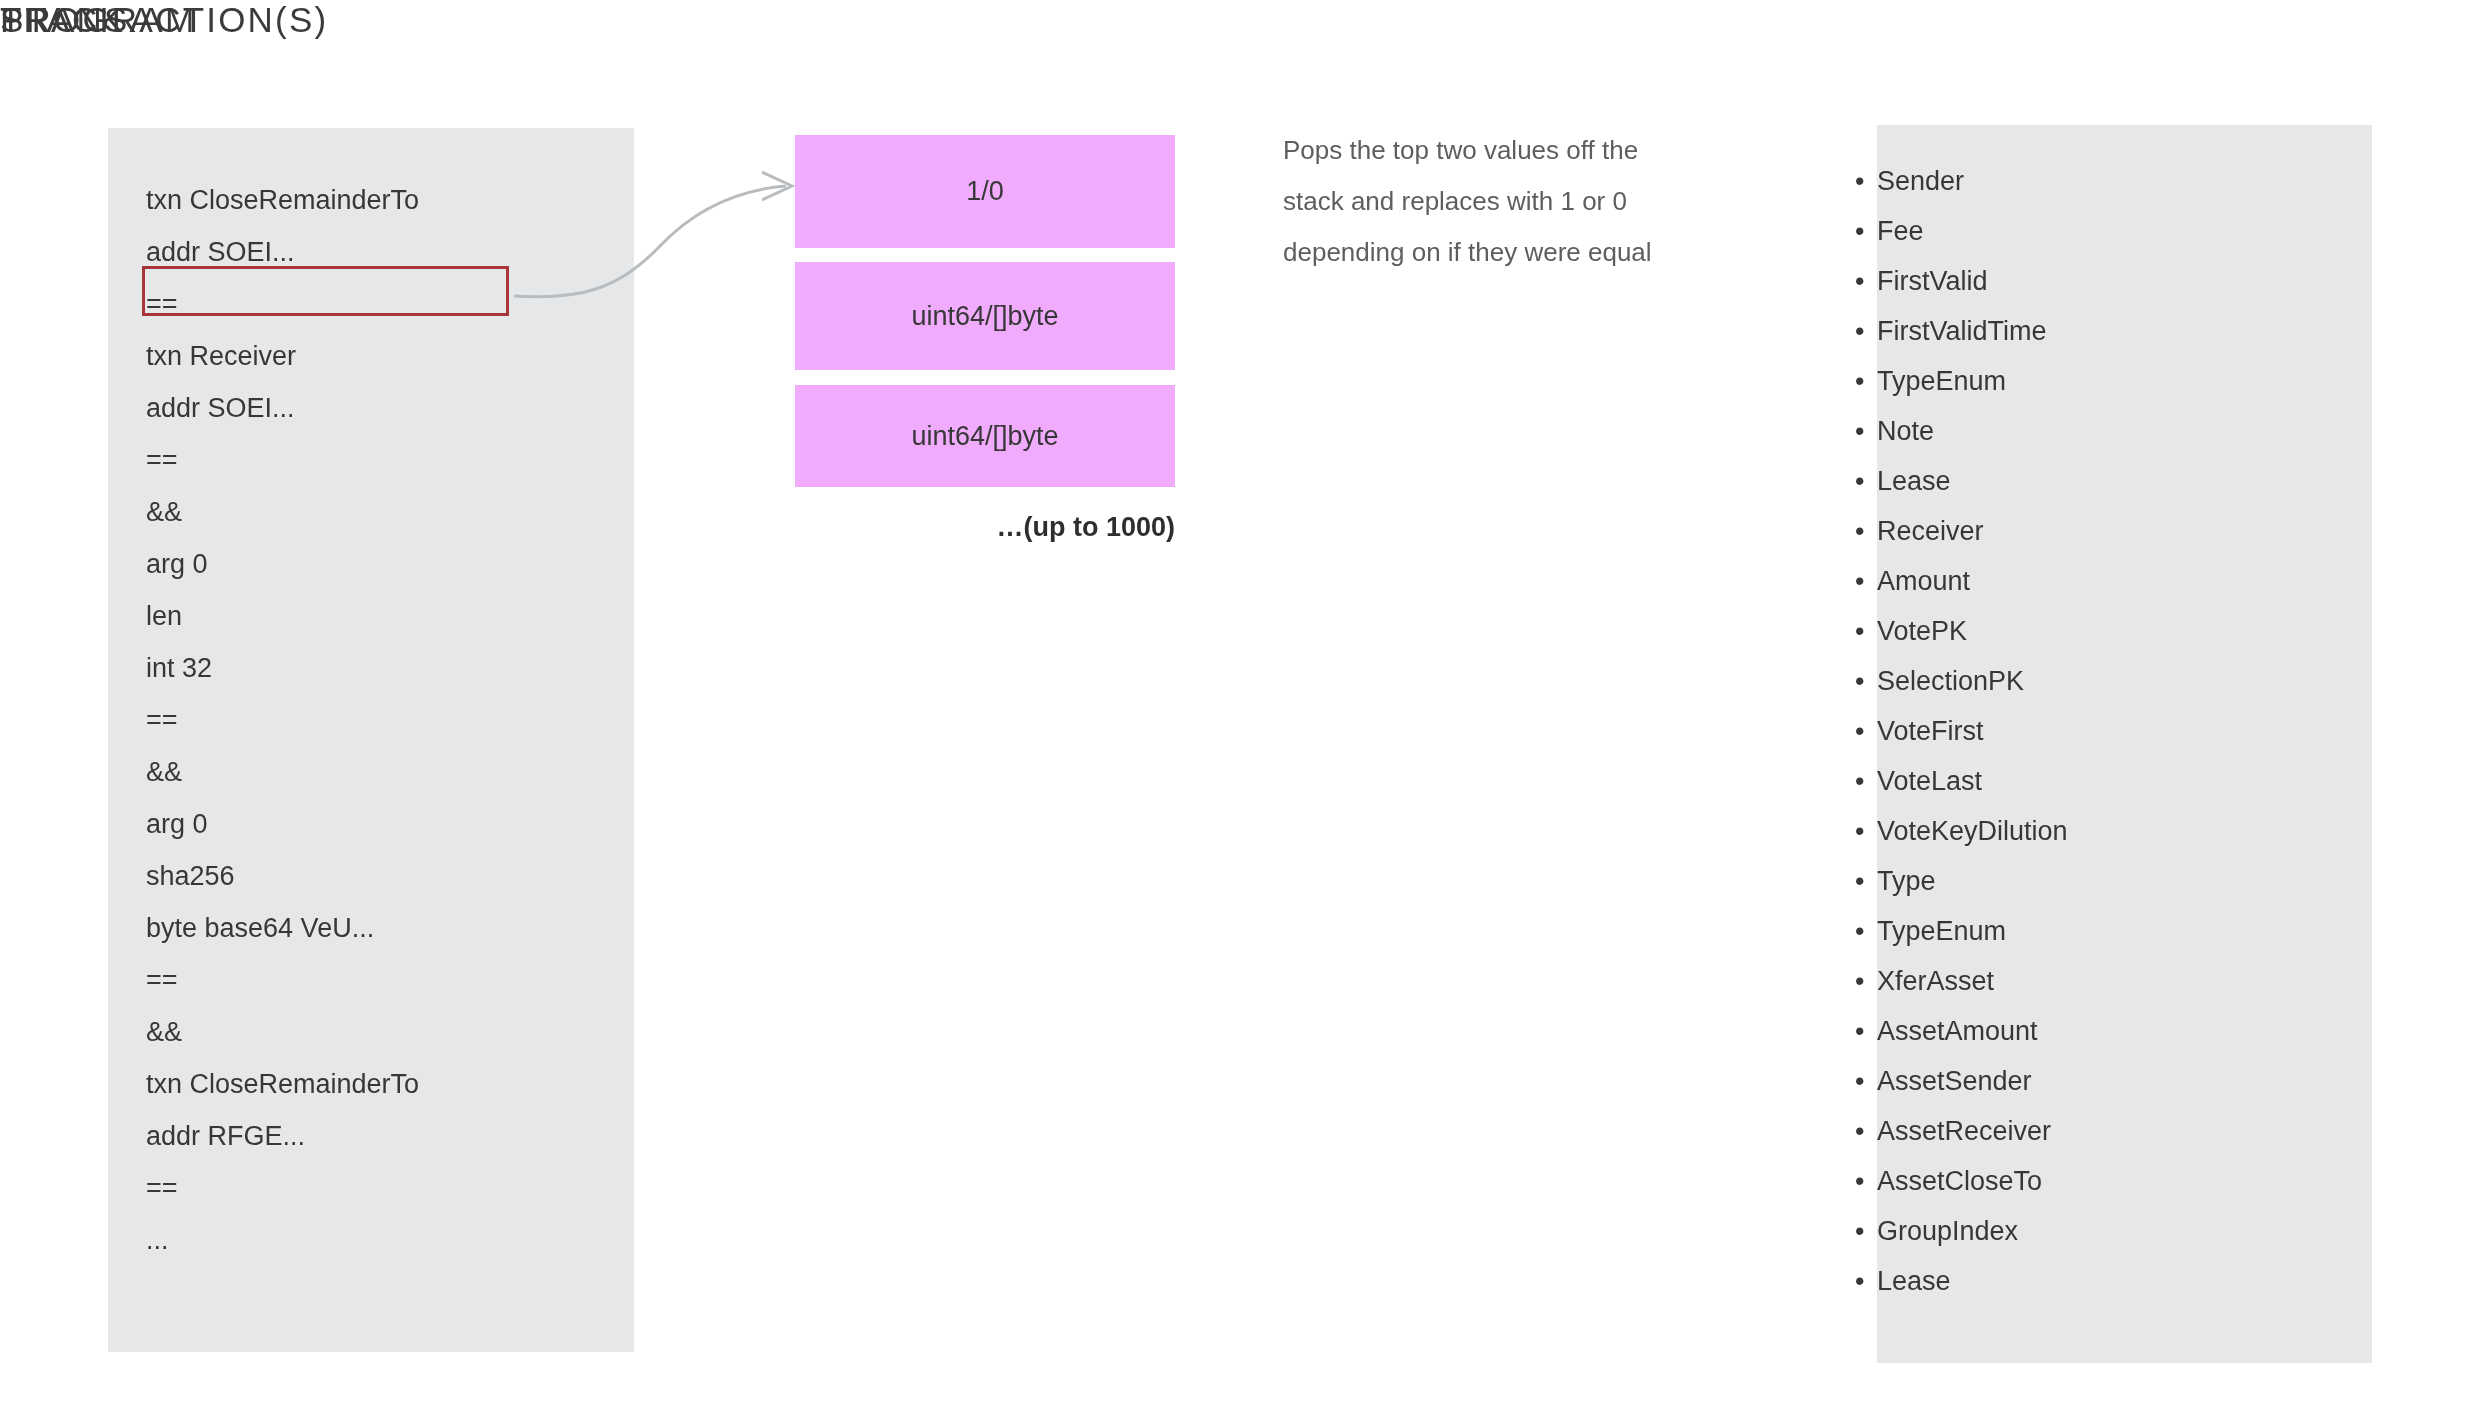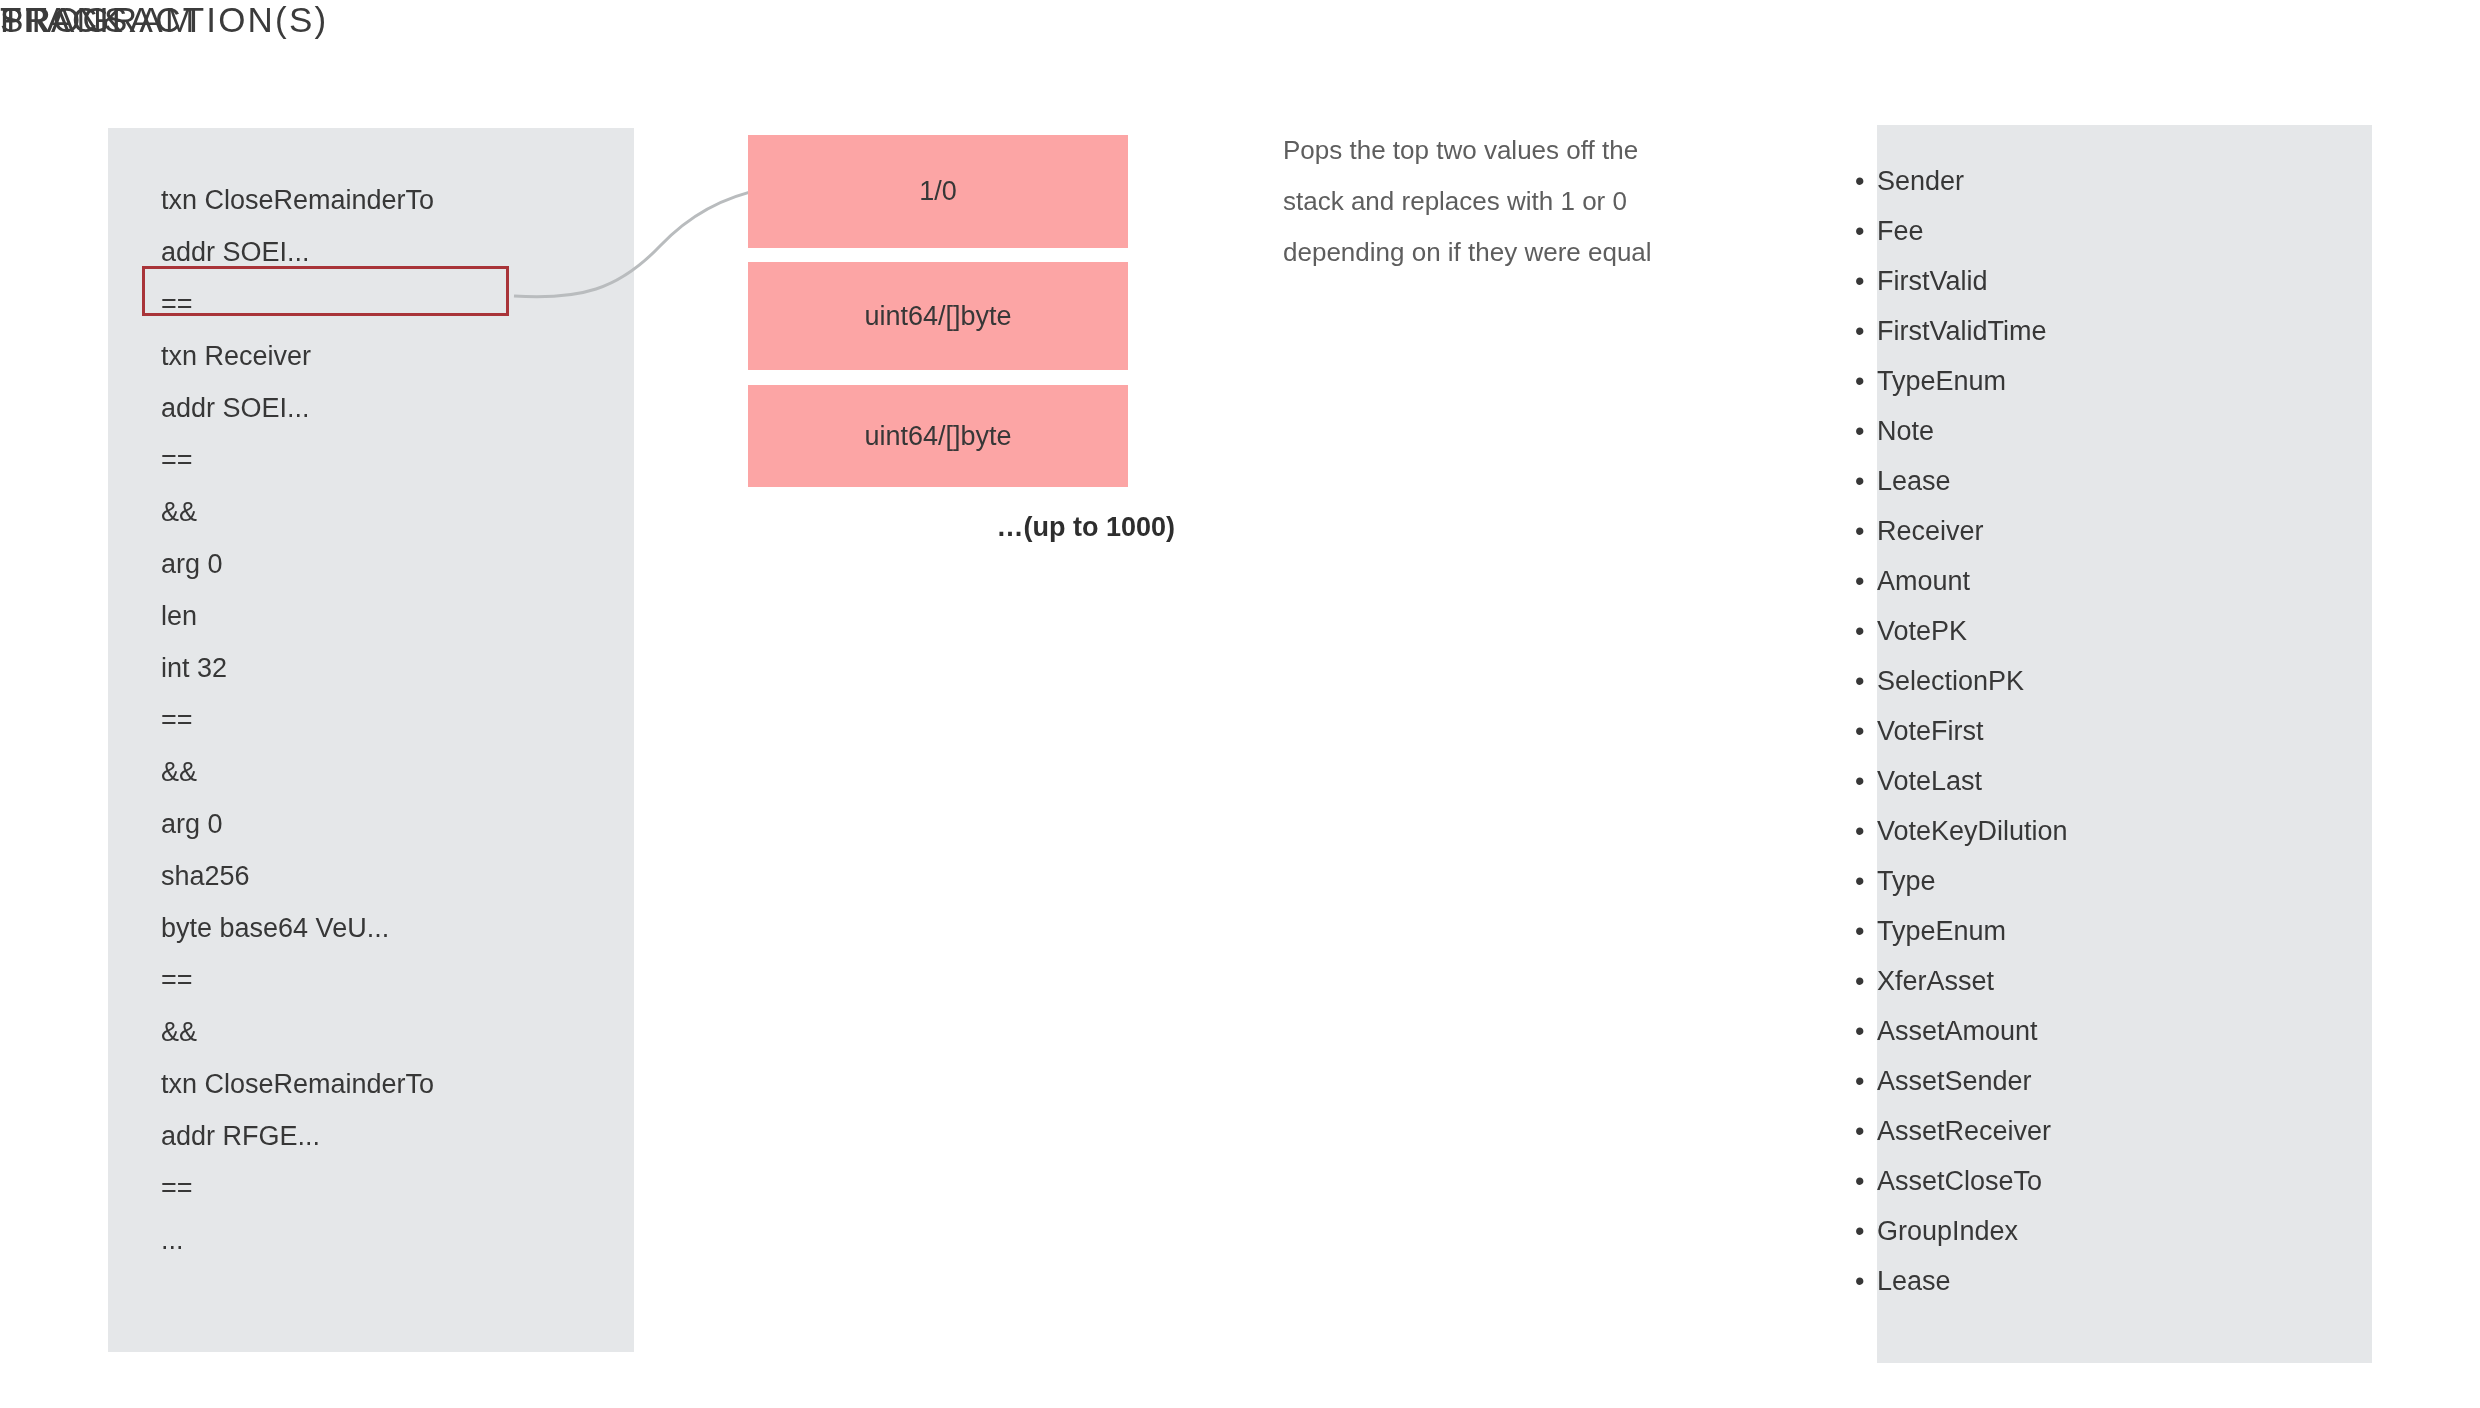--- a/index.html
+++ b/index.html
@@ -40,21 +40,21 @@
     width: 526px; height: 1224px;
   }
   #transaction-panel {
     left: 1877px; top: 125px;
     width: 495px; height: 1238px;
   }
 
   
   #program-list {
     position: absolute;
-    left: 161px;
+    left: 146px;
     top: 174px;
     width: 470px;
   }
   .program-line {
     font-size: 27px;
     line-height: 52px;
     height: 52px;
     color: #373737;
     white-space: nowrap;
   }
@@ -69,22 +69,22 @@
     width: 367px;
     height: 50px;
     border: 3px solid #a93439;
     box-sizing: border-box;
     background: transparent;
   }
 
   
   .stack-cell {
     position: absolute;
-    background: #fca5a5;
-    left: 748px;
+    background: #f0abfc;
+    left: 795px;
     width: 380px;
     display: flex;
     align-items: center;
     justify-content: center;
     font-size: 27px;
     color: #373737;
   }
   #stack-cell-0 { top: 135px;  height: 113px; }
   #stack-cell-1 { top: 262px;  height: 108px; }
   #stack-cell-2 { top: 385px;  height: 102px; }

